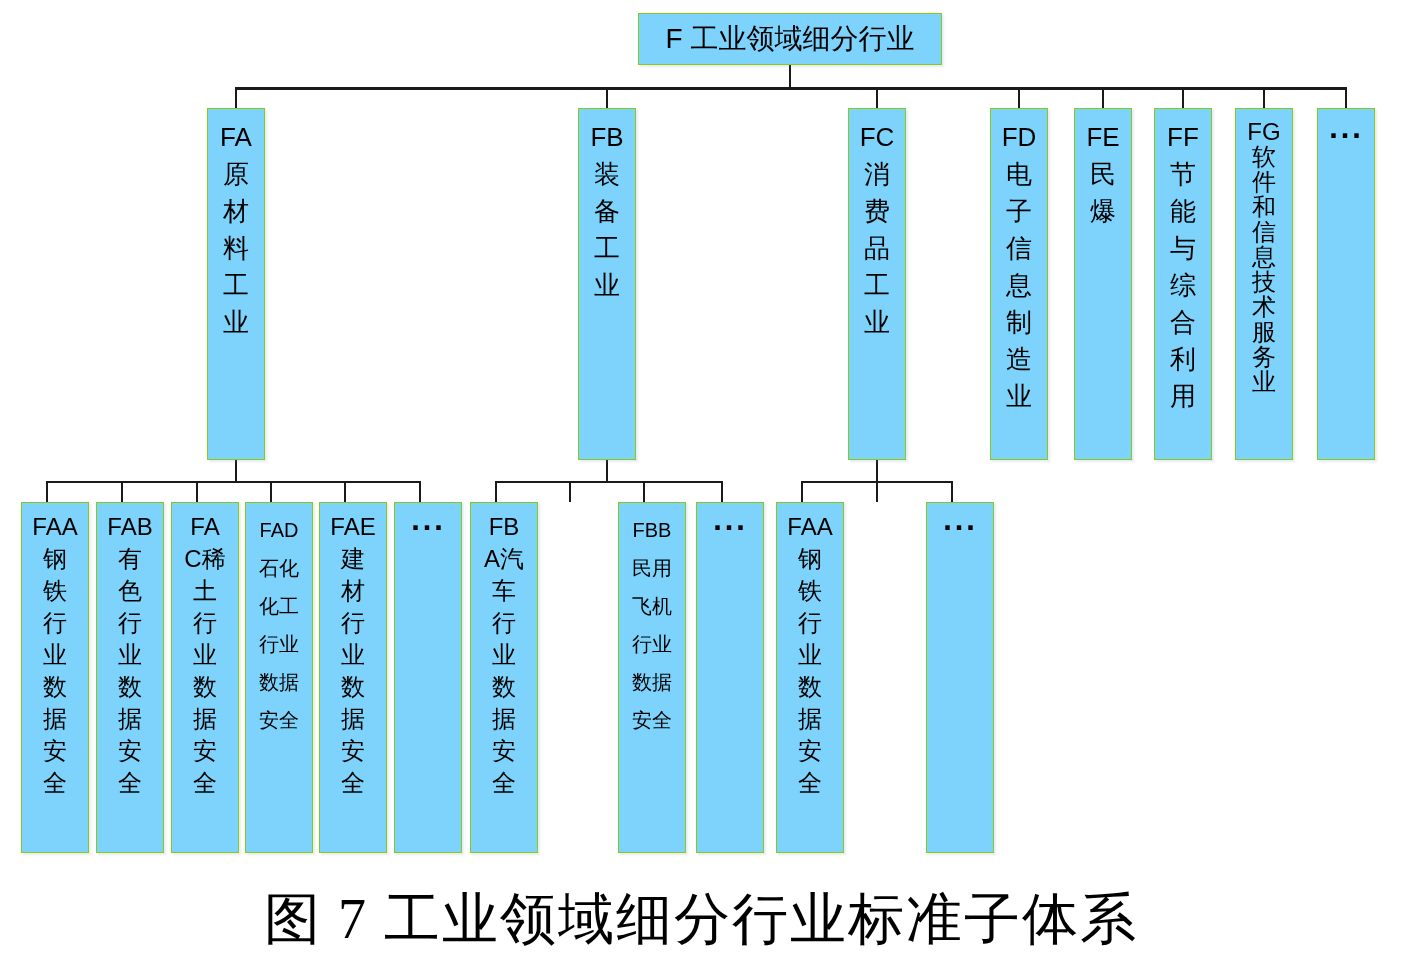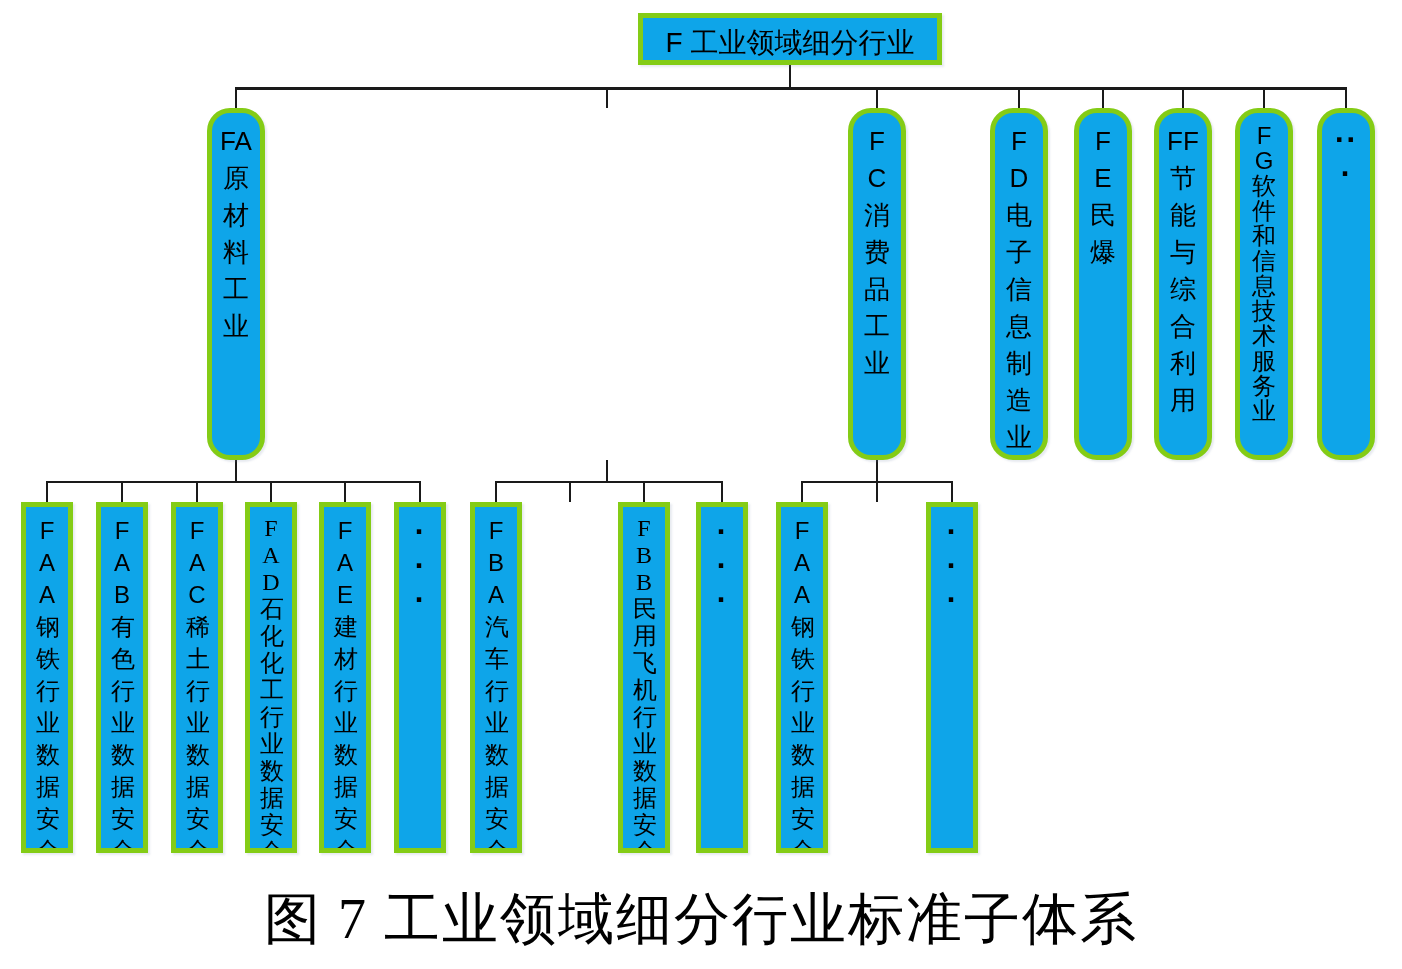--- a/index.html
+++ b/index.html
@@ -18,59 +18,57 @@
   }
   #wires {
     position: absolute;
     left: 0; top: 0;
     width: 1402px;
     height: 969px;
   }
   .node {
     position: absolute;
     box-sizing: border-box;
-    background: #0ea5e9;
-    border: 5px solid #84cc16;
+    background: #7dd3fc;
+    border: 1px solid #84cc16;
     box-shadow: 2px 2px 2px rgba(120,140,170,0.18);
     text-align: center;
     word-break: break-all;
     overflow: hidden;
   }
   .root-node {
     left: 638px; top: 13px;
     width: 304px; height: 52px;
     font-size: 28px;
     line-height: 50px;
     white-space: nowrap;
     word-break: keep-all;
   }
   .l2 {
     top: 108px;
     width: 58px; height: 352px;
     padding: 10px 8px 0 8px;
     font-size: 26px;
     line-height: 37px;
-    border-radius: 23px;
   }
   .l2.tight {
     font-size: 24px;
     line-height: 25px;
   }
   .l3 {
     top: 502px;
-    width: 52px; height: 351px;
+    width: 68px; height: 351px;
     padding: 8px 10px 0 10px;
     font-size: 24px;
     line-height: 32px;
     text-align: center;
   }
   .l3.tight {
-    font-size: 24px;
-    line-height: 27px;
-    font-family: Liberation Serif, serif;
+    font-size: 20px;
+    line-height: 38px;
   }
   .ell {
     font-weight: bold;
     font-size: 25px;
     letter-spacing: 2px;
     line-height: 34px;
     font-family: "DejaVu Sans", "Liberation Sans", sans-serif;
   }
   .caption {
     position: absolute;
@@ -124,20 +122,21 @@
       <line x1="801" y1="482" x2="953" y2="482" stroke-width="2.5"></line>
       <line x1="802" y1="482" x2="802" y2="502" stroke-width="2"></line>
       <line x1="877" y1="482" x2="877" y2="502" stroke-width="2"></line>
       <line x1="952" y1="482" x2="952" y2="502" stroke-width="2"></line>
     </g>
   </svg>
 
   <div class="node root-node">F 工业领域细分行业</div>
 
   <div class="node l2" style="left:207px">FA原材料工业</div>
+  <div class="node l2" style="left:578px">FB装备工业</div>
   <div class="node l2" style="left:848px">FC消费品工业</div>
   <div class="node l2" style="left:990px">FD电子信息制造业</div>
   <div class="node l2" style="left:1074px">FE民爆</div>
   <div class="node l2" style="left:1154px">FF节能与综合利用</div>
   <div class="node l2 tight" style="left:1235px">FG软件和信息技术服务业</div>
   <div class="node l2 ell" style="left:1317px">···</div>
 
   <div class="node l3" style="left:21px">FAA钢铁行业数据安全</div>
   <div class="node l3" style="left:96px">FAB有色行业数据安全</div>
   <div class="node l3" style="left:171px">FAC稀土行业数据安全</div>

